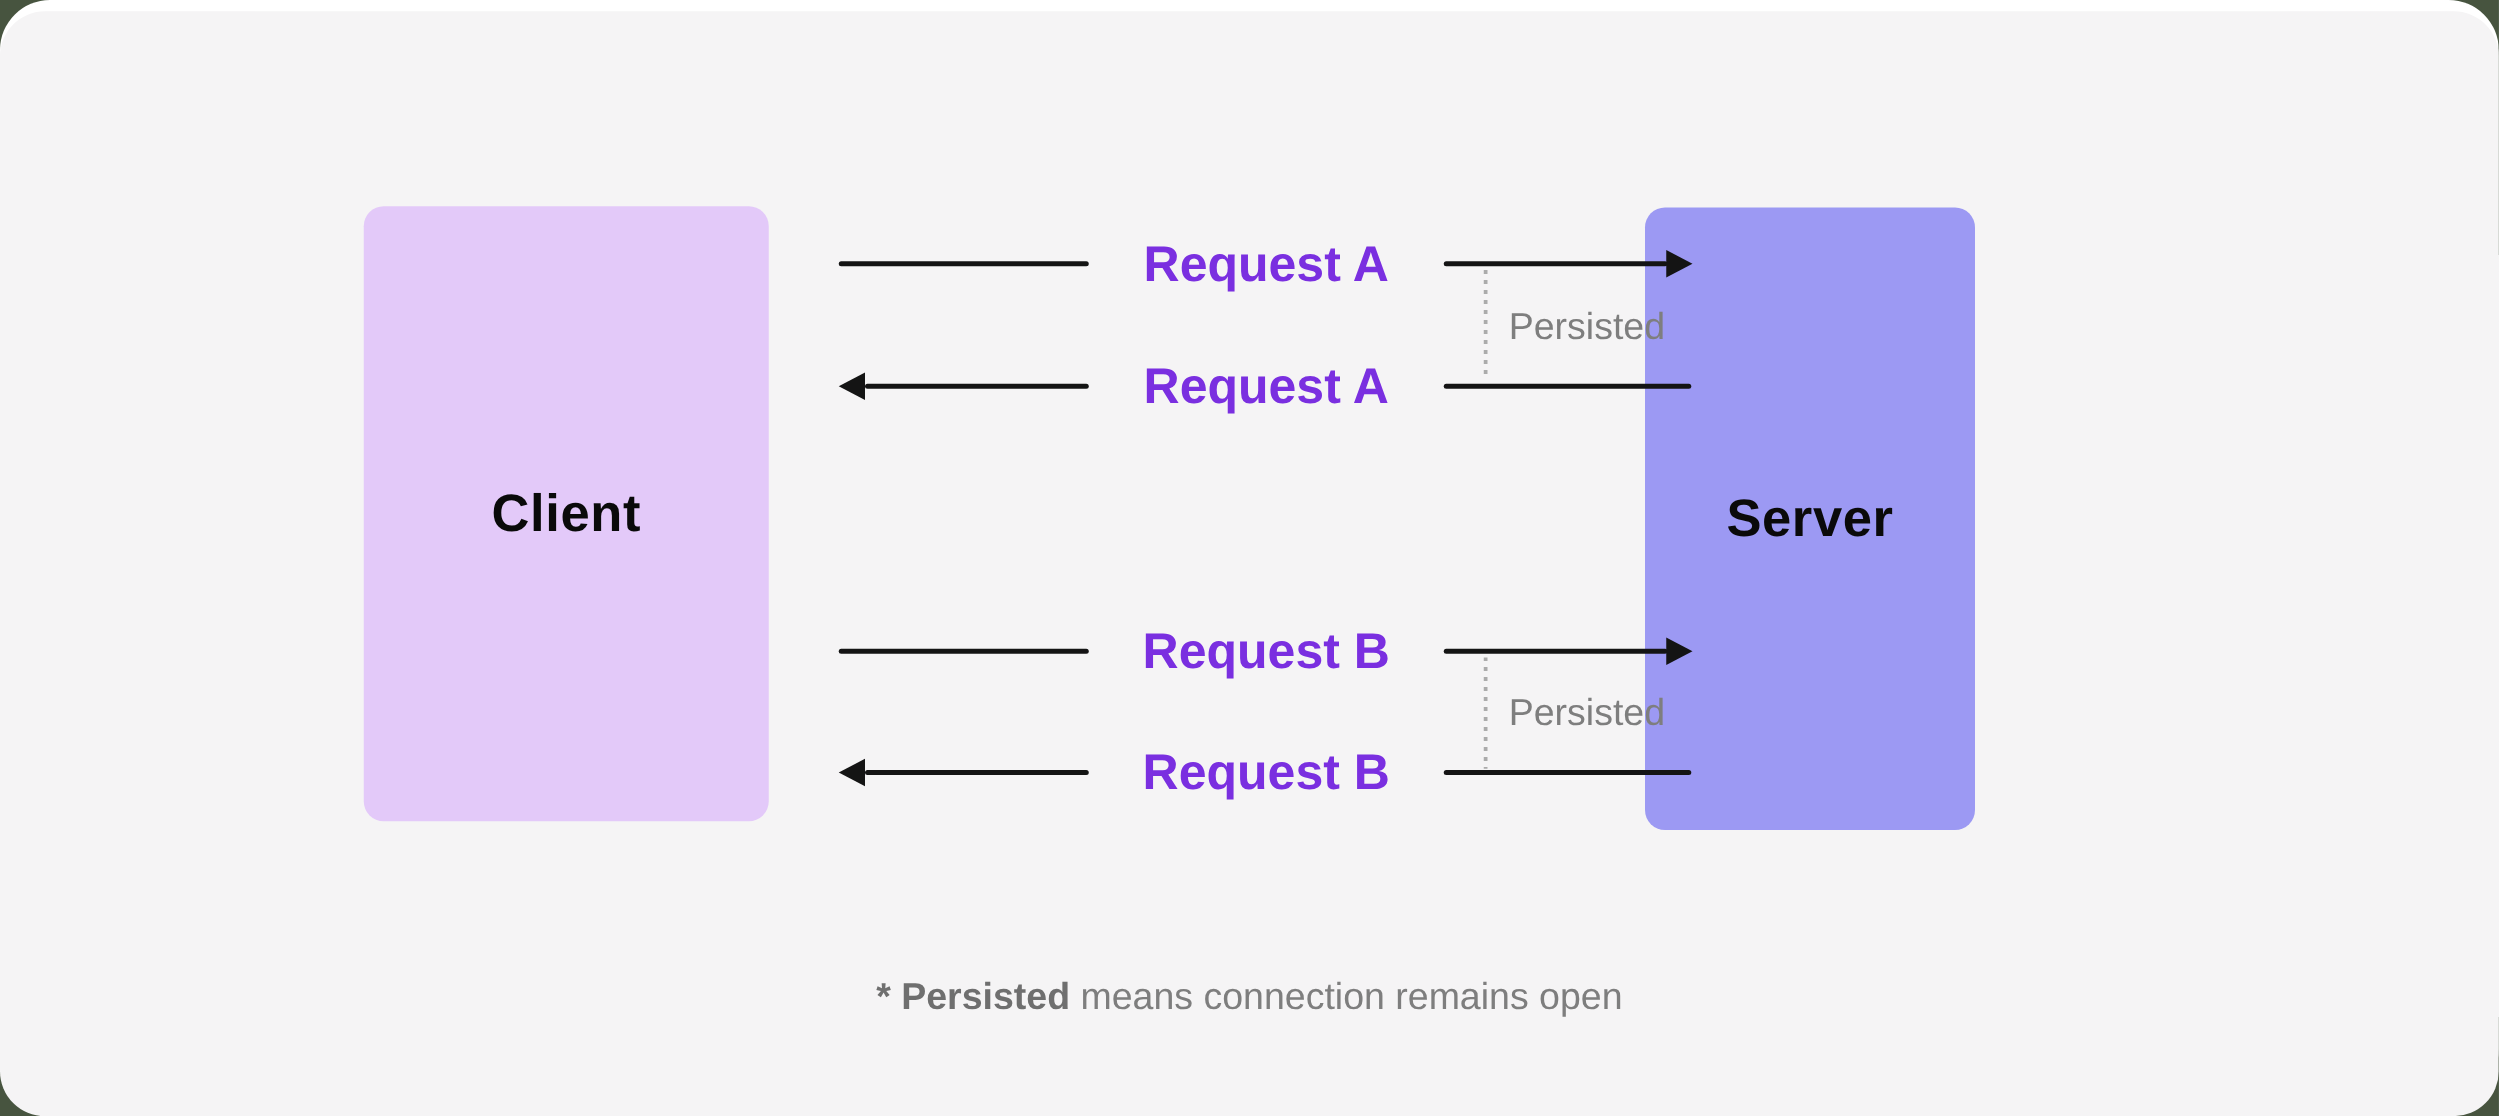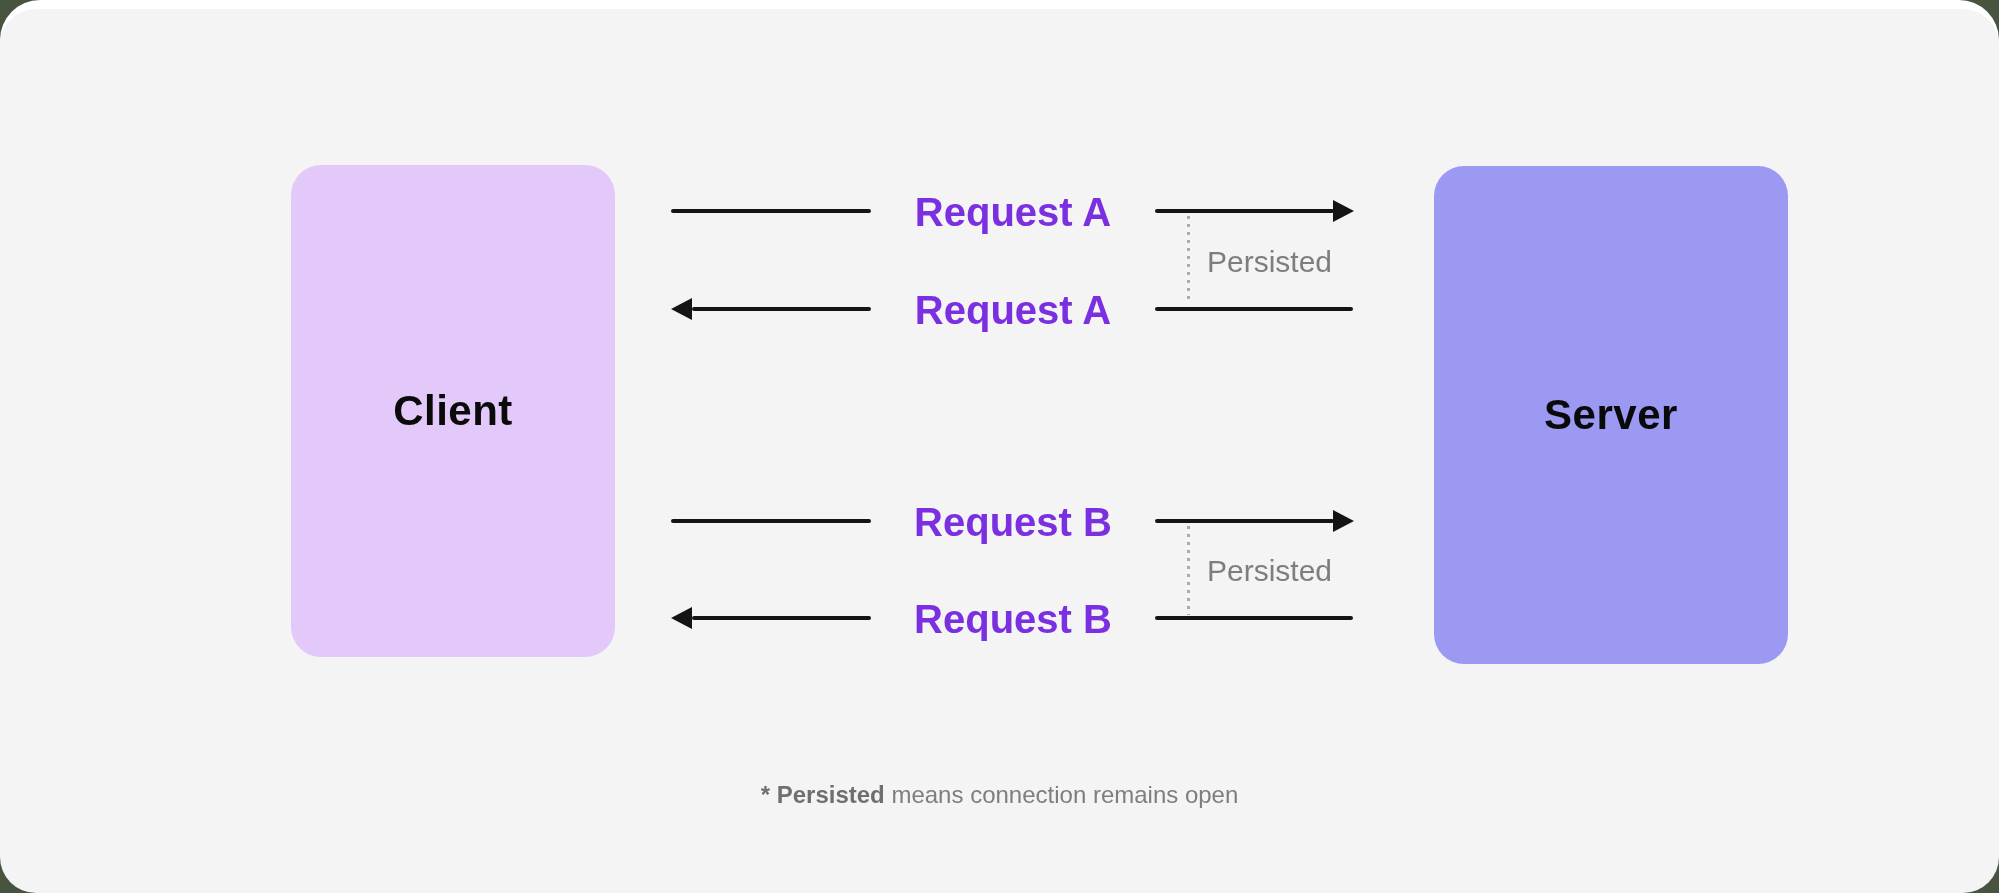--- a/index.html
+++ b/index.html
@@ -23,37 +23,37 @@
     border-radius: 40px 40px 54px 54px;
   }
   .panel {
     position: absolute;
     left: 0; right: 0; top: 9px; bottom: 0;
     background: var(--canvas-background, #F5F4F5);
     border-radius: 36px;
   }
   .box {
     position: absolute;
-    border-radius: 30px;
+    border-radius: 16px;
     display: flex;
     align-items: center;
     justify-content: center;
   }
   .box .box-label {
     font-size: 42px;
     font-weight: 700;
     color: var(--box-label-text, #0A0A0A);
     letter-spacing: 0.5px;
   }
   .client-box {
     left: 291px; top: 165px; width: 324px; height: 492px;
     background: var(--client-box, #E3C9F9);
   }
   .server-box {
-    left: 1434px; top: 166px; width: 354px; height: 498px;
+    left: 1316px; top: 166px; width: 264px; height: 498px;
     background: var(--server-box, #9C99F3);
   }
   .hline {
     position: absolute;
     height: 4px;
     background: var(--arrow, #141414);
     border-radius: 2px;
   }
   .head {
     position: absolute;
@@ -116,21 +116,21 @@
     white-space: nowrap;
     text-align: center;
   }
   .a-persisted { top: 262px; }
   .b-persisted { top: 571px; }
 
   .footnote {
     position: absolute;
     left: 0; right: 0; top: 781px;
     text-align: center;
-    font-size: 24px;
+    font-size: 30px;
     color: var(--footnote-text, #7E7E7E);
     white-space: nowrap;
   }
   .footnote .footnote-bold {
     font-weight: 700;
     color: #6F6F6F;
   }
 </style>
 </head>
 <body>

